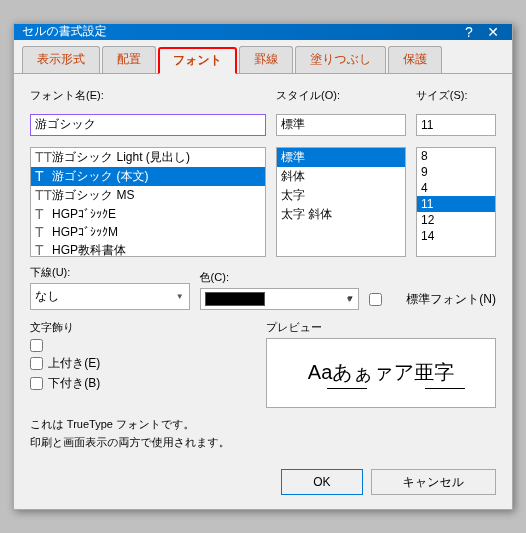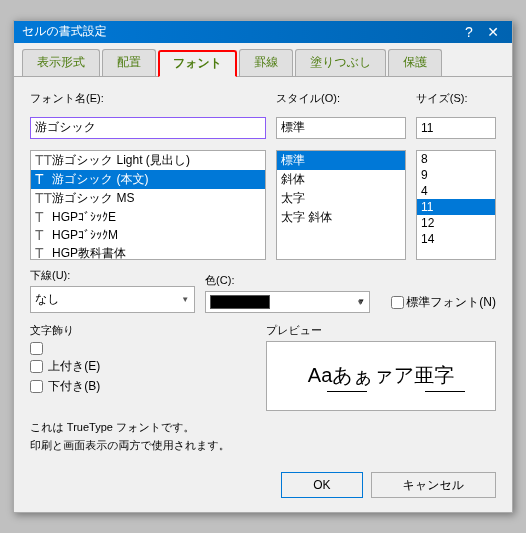--- a/index.html
+++ b/index.html
@@ -19,21 +19,21 @@
       width: 500px;
     }
     .title-bar {
       background: linear-gradient(to right, #0078d7, #0063b1);
       color: white;
       padding: 5px 8px;
       display: flex;
       align-items: center;
       justify-content: space-between;
       font-size: 12px;
-      height: 22px;
+      height: 16px;
     }
     .title-bar-buttons {
       display: flex;
       gap: 2px;
     }
     .title-bar-btn {
       background: transparent;
       border: none;
       color: white;
       font-size: 14px;
@@ -53,21 +53,21 @@
       gap: 2px;
     }
     .tab {
       padding: 4px 14px;
       border: 1px solid #aaa;
       border-bottom: none;
       background: #e0e0e0;
       cursor: pointer;
       font-size: 12px;
       border-radius: 3px 3px 0 0;
-      color: #4d7c0f;
+      color: #c2410c;
     }
     .tab.active {
       background: #f0f0f0;
       border-color: #f00;
       border: 2px solid #f00;
       border-bottom: 1px solid #f0f0f0;
       font-weight: bold;
       z-index: 1;
       position: relative;
       top: 1px;
@@ -267,22 +267,21 @@
       min-width: 70px;
       height: 26px;
     }
     .btn.primary {
       background: #f0f0f0;
       border: 1px solid #0078d7;
     }
     .std-font-row {
       display: flex;
       align-items: center;
-      gap: 2px;
-      margin-left: 11px;
+      gap: 24px;
     }
     .font-name-input {
       border: 1px solid #8b5cf6;
       height: 22px;
       font-size: 12px;
       padding: 2px 4px;
       width: 100%;
       margin-bottom: 2px;
     }
     .style-input {

